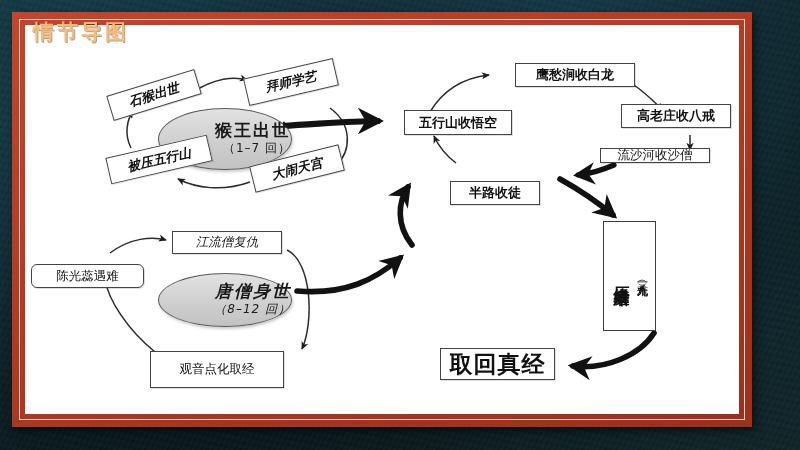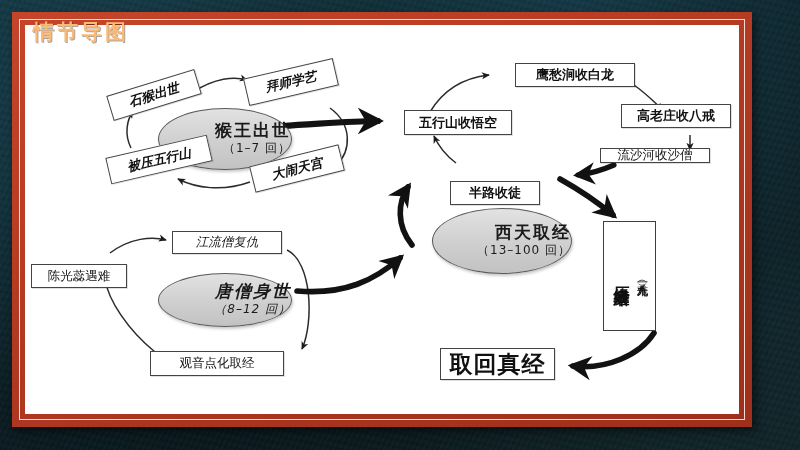--- a/index.html
+++ b/index.html
@@ -168,30 +168,26 @@
 
   <div class="node boxnode small" style="left:600px;top:148px;width:110px;height:15px;font-family:Liberation Mono, monospace;">流沙河收沙僧</div>
 
   <div class="node boxnode plain" style="left:450px;top:153px;width:90px;height:24px;margin-top:28px;">半路收徒</div>
 
   <div class="node ellipse" style="left:158px;top:273px;width:134px;height:54px;font-style:italic;">
     <div class="l1">唐僧身世</div>
     <div class="l2">（8–12 回）</div>
   </div>
 
-  <div class="node boxnode small" style="left:31px;top:264px;width:96px;height:24px;">陈光蕊遇难</div>
+  <div class="node boxnode small" style="left:31px;top:264px;width:113px;height:24px;border-radius:6px;">陈光蕊遇难</div>
 
   <div class="node boxnode small" style="left:172px;top:231px;width:110px;height:23px;font-style:italic;">江流僧复仇</div>
 
-  <div class="node boxnode small" style="left:150px;top:351px;width:134px;height:25px;">观音点化取经</div>
+  <div class="node boxnode small" style="left:150px;top:351px;width:134px;height:37px;">观音点化取经</div>
 
-  <div class="node ellipse" style="left:432px;top:208px;width:140px;height:66px;">
-    <div class="l1">西天取经</div>
-    <div class="l2">（13–100 回）</div>
-  </div>
 
   <div class="node vbox" style="left:603px;top:221px;width:53px;height:110px;">
     <div class="vsub">（九九八十一难）</div>
     <div class="vmain">历经磨难</div>
   </div>
 
   <div class="node boxnode big" style="left:440px;top:348px;width:115px;height:32px;">取回真经</div>
 
 </div>
 

